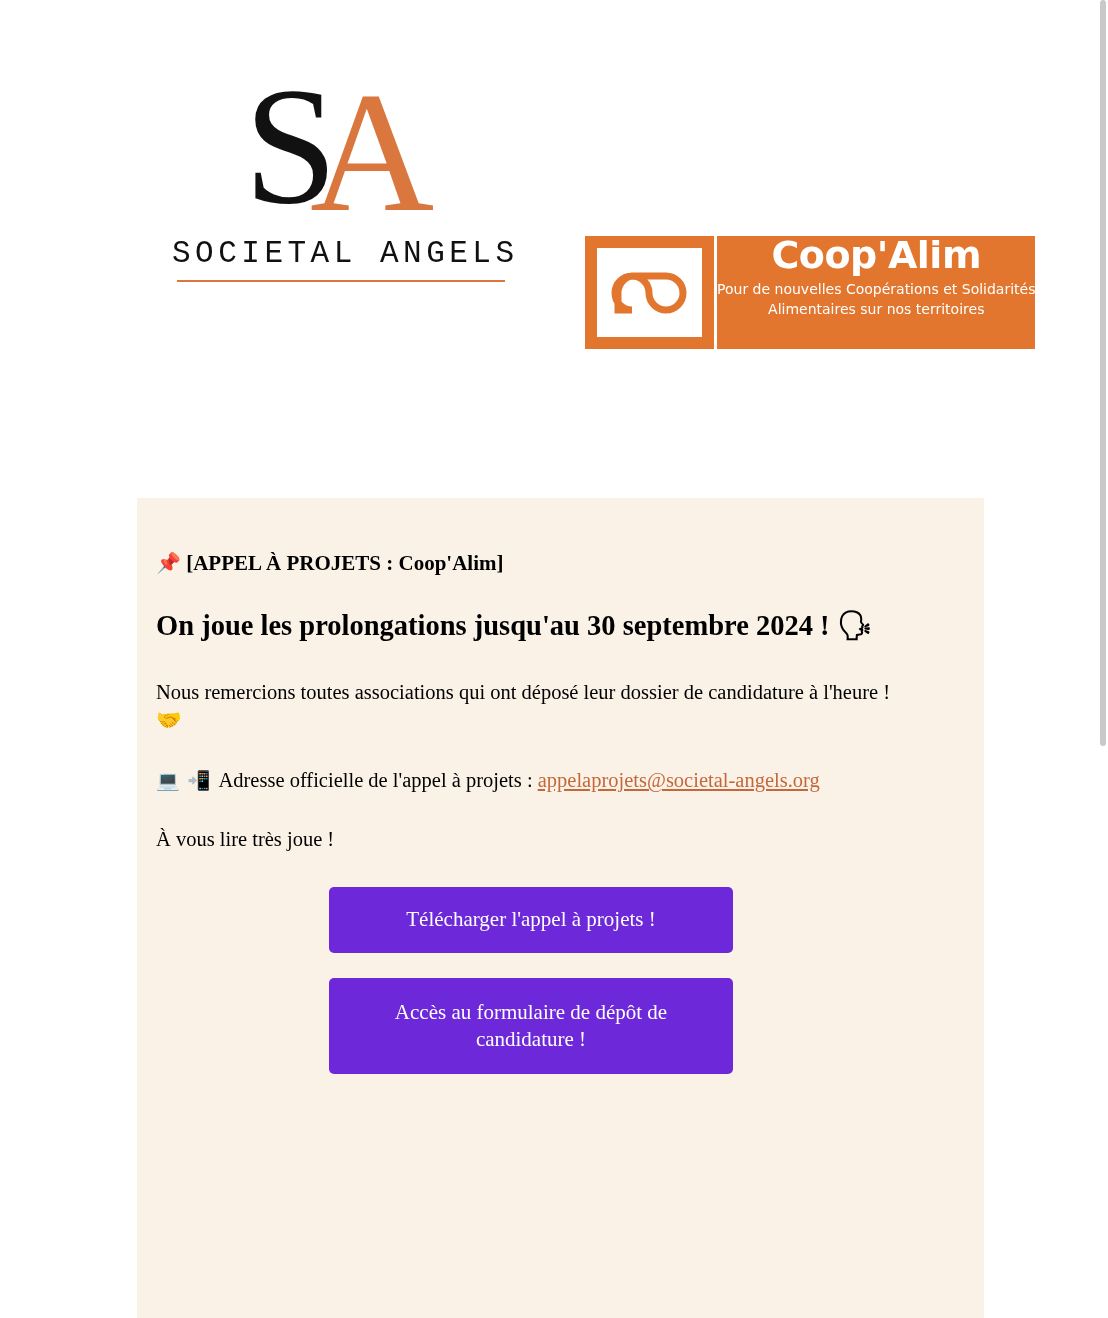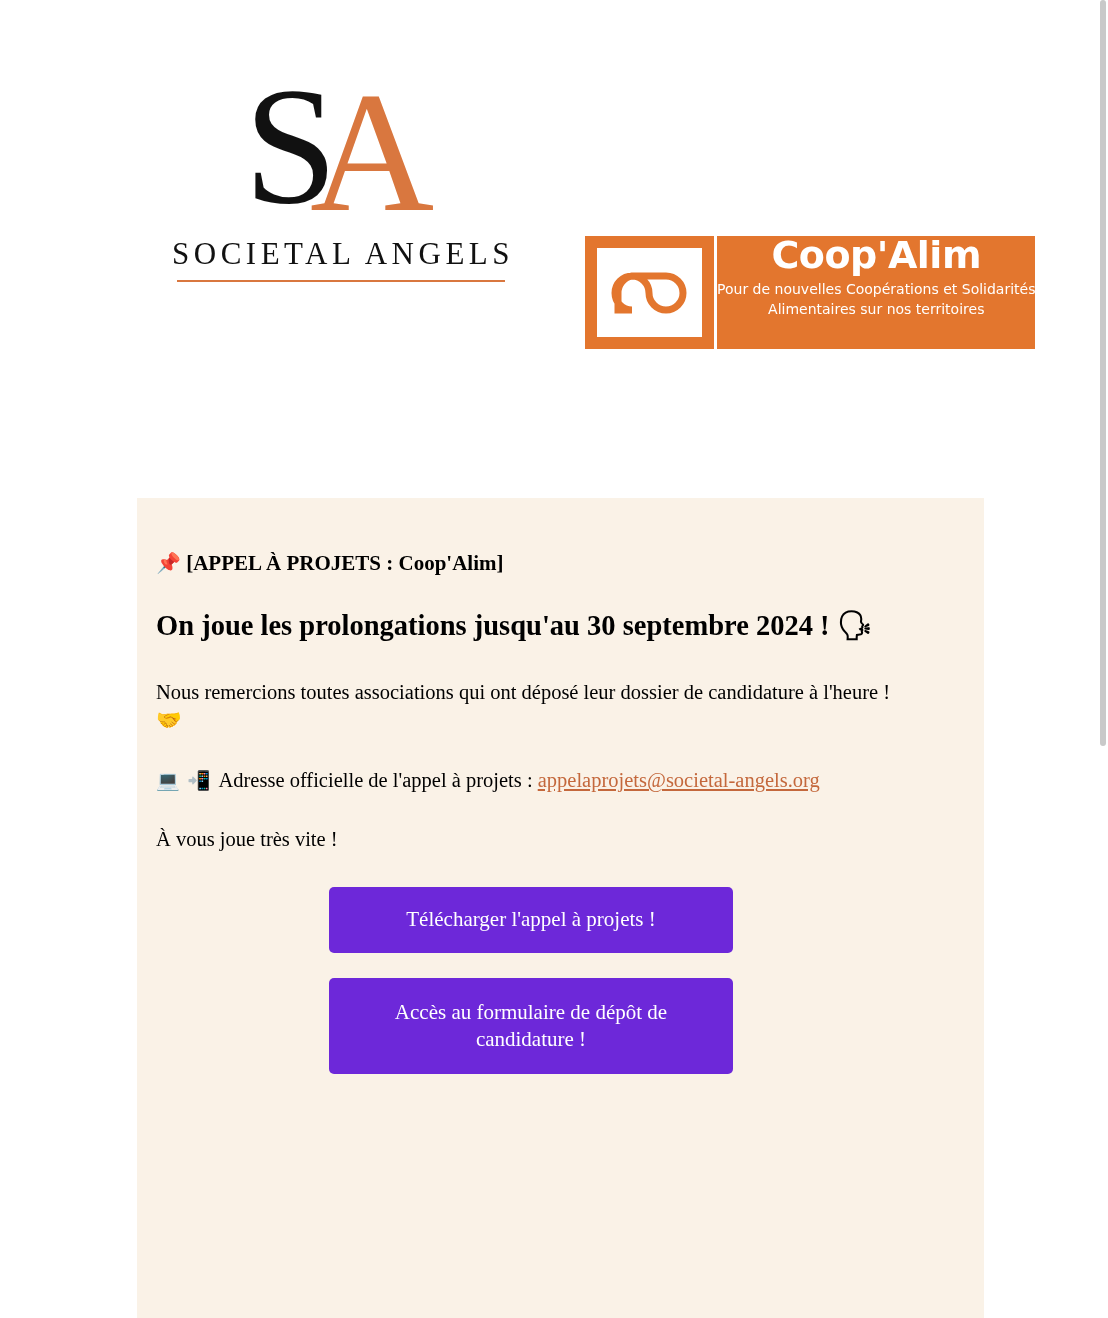--- a/index.html
+++ b/index.html
@@ -51,21 +51,21 @@
     width: 338px;
     height: 160px;
   }
   .sa-mark svg { display: block; }
   .sa-wordmark {
     position: absolute;
     left: 0;
     top: 158px;
     width: 338px;
     text-align: center;
-    font-family: Liberation Serif, serif;
+    font-family: Liberation Mono, monospace;
     font-size: 31px;
     letter-spacing: 4.5px;
     color: #111111;
     white-space: nowrap;
   }
   .sa-rule {
     position: absolute;
     left: 5px;
     top: 202px;
     width: 328px;
@@ -271,21 +271,21 @@
       <span class="emo">🤝</span>
     </p>
 
     <p class="para contact-line">
       <span class="emo">💻</span>
       <span class="emo">📲</span>
       <span>Adresse officielle de l'appel à projets :</span>
       <a class="mail-link" href="#">appelaprojets@societal-angels.org</a>
     </p>
 
-    <p class="signoff">À vous joue très vite !</p>
+    <p class="signoff">À vous lire très joue !</p>
 
     <div class="cta-wrap">
       <button class="cta one" type="button">Télécharger l'appel à projets !</button>
       <button class="cta two" type="button">Accès au formulaire de dépôt de candidature !</button>
     </div>
 
   </div>
 </div>
 
 </body></html>

